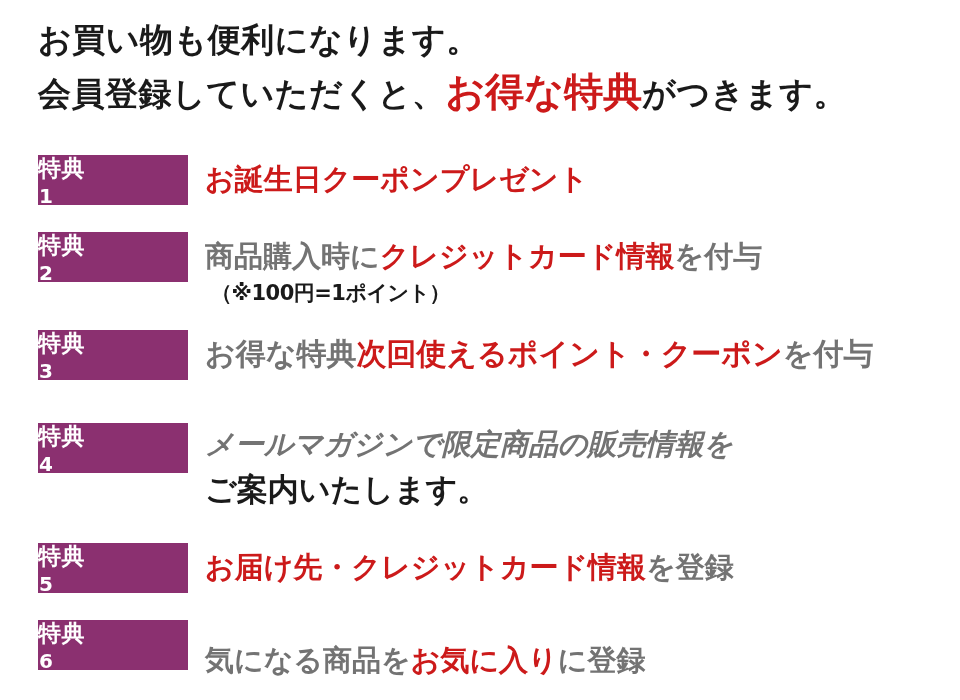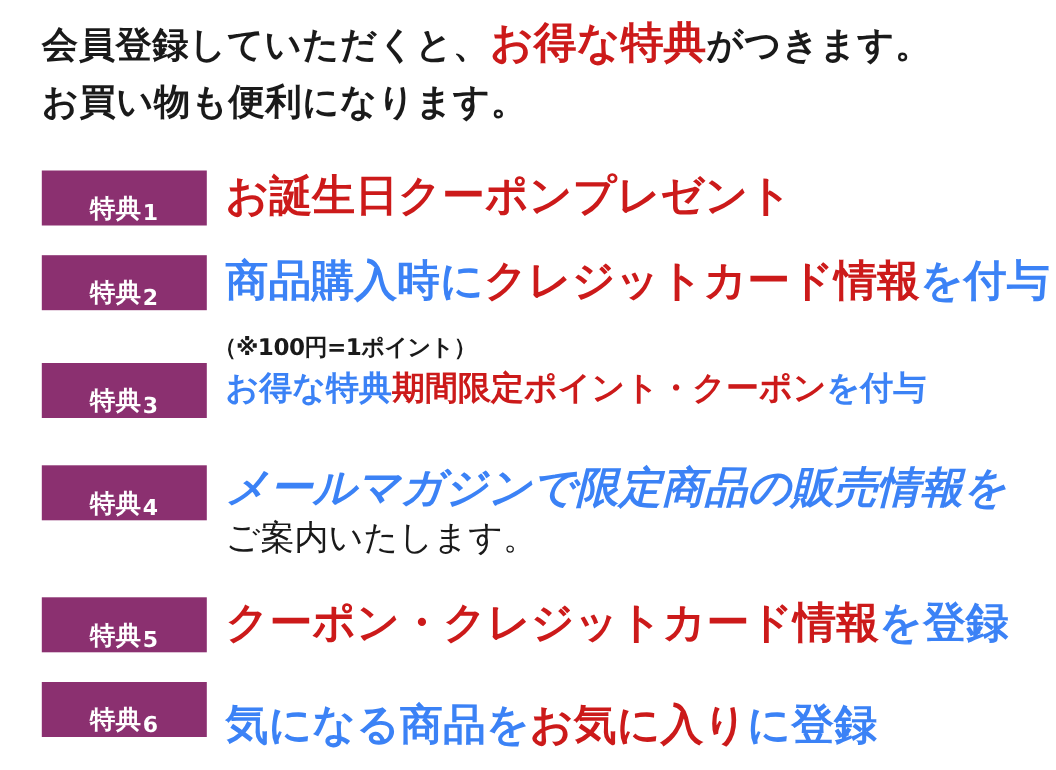--- a/index.html
+++ b/index.html
@@ -58,68 +58,68 @@
   }
 
   .badge {
     position: absolute;
     left: 38px;
     width: 150px;
     height: 50px;
     background: #8b3070;
     color: #ffffff;
     display: flex;
-    align-items: flex-end;
+    align-items: flex-start;
     justify-content: center;
     font-size: 23px;
     font-weight: bold;
     letter-spacing: 0.5px;
     box-sizing: border-box;
+    flex-direction: column;
   }
   .badge .badge-num {
     font-size: 20px;
     font-weight: bold;
     margin-left: 1px;
   }
 
   .benefit-text {
     position: absolute;
     left: 205px;
     width: 750px;
-    font-size: 39px;
+    font-size: 29px;
     font-weight: bold;
     line-height: 42px;
     letter-spacing: 0px;
     white-space: nowrap;
     color: #1a1a1a;
   }
   .benefit-text .seg-red { color: #cc1a1a; }
-  .benefit-text .seg-black { color: #3b82f6; }
+  .benefit-text .seg-black { color: #737373; }
 
   .benefit-line2 {
     position: absolute;
     left: 205px;
     width: 750px;
     font-size: 31px;
-    font-weight: normal;
+    font-weight: bold;
     line-height: 42px;
     white-space: nowrap;
     color: #1a1a1a;
   }
 
   .benefit-note {
     position: absolute;
-    left: 194px;
+    left: 211px;
     font-size: 21px;
     font-weight: bold;
     line-height: 26px;
     white-space: nowrap;
     color: #1a1a1a;
     letter-spacing: -0.5px;
-    margin-top: 23px;
   }
 
   
   #row-1 { top: 155px; }
   #row-1 .badge        { top: 0px; }
   #row-1 .benefit-text { top: 3px; }
 
   #row-2 { top: 232px; }
   #row-2 .badge        { top: 0px; }
   #row-2 .benefit-text { top: 3px; }
@@ -141,22 +141,22 @@
   #row-6 { top: 620px; }
   #row-6 .badge        { top: 0px; }
   #row-6 .benefit-text { top: 3px; margin-top: 16px; }
 </style>
 </head>
 <body>
 
 <div id="page">
 
   <div class="header">
+    <div class="header-line"><span class="hl-black">お買い物も便利になります。</span></div>
     <div class="header-line"><span class="hl-black">会員登録していただくと、</span><span class="hl-red">お得な特典</span><span class="hl-black">がつきます。</span></div>
-    <div class="header-line"><span class="hl-black">お買い物も便利になります。</span></div>
   </div>
 
   <div class="benefit-row" id="row-1">
     <div class="badge">
       <span>特典</span>
         <span class="badge-num">1</span>
     </div>
     <div class="benefit-text"><span class="seg-red">お誕生日クーポンプレゼント</span></div>
   </div>
 
@@ -167,38 +167,38 @@
     </div>
     <div class="benefit-text"><span class="seg-black">商品購入時に</span><span class="seg-red">クレジットカード情報</span><span class="seg-black">を付与</span></div>
     <div class="benefit-note">（※100円=1ポイント）</div>
   </div>
 
   <div class="benefit-row" id="row-3">
     <div class="badge">
       <span>特典</span>
         <span class="badge-num">3</span>
     </div>
-    <div class="benefit-text"><span class="seg-black">お得な特典</span><span class="seg-red">期間限定ポイント・クーポン</span><span class="seg-black">を付与</span></div>
+    <div class="benefit-text"><span class="seg-black">お得な特典</span><span class="seg-red">次回使えるポイント・クーポン</span><span class="seg-black">を付与</span></div>
   </div>
 
   <div class="benefit-row" id="row-4">
     <div class="badge">
       <span>特典</span>
         <span class="badge-num">4</span>
     </div>
     <div class="benefit-text"><span class="seg-black">メールマガジンで限定商品の販売情報を</span></div>
     <div class="benefit-line2">ご案内いたします。</div>
   </div>
 
   <div class="benefit-row" id="row-5">
     <div class="badge">
       <span>特典</span>
         <span class="badge-num">5</span>
     </div>
-    <div class="benefit-text"><span class="seg-red">クーポン・クレジットカード情報</span><span class="seg-black">を登録</span></div>
+    <div class="benefit-text"><span class="seg-red">お届け先・クレジットカード情報</span><span class="seg-black">を登録</span></div>
   </div>
 
   <div class="benefit-row" id="row-6">
     <div class="badge">
       <span>特典</span>
         <span class="badge-num">6</span>
     </div>
     <div class="benefit-text"><span class="seg-black">気になる商品を</span><span class="seg-red">お気に入り</span><span class="seg-black">に登録</span></div>
   </div>
 

